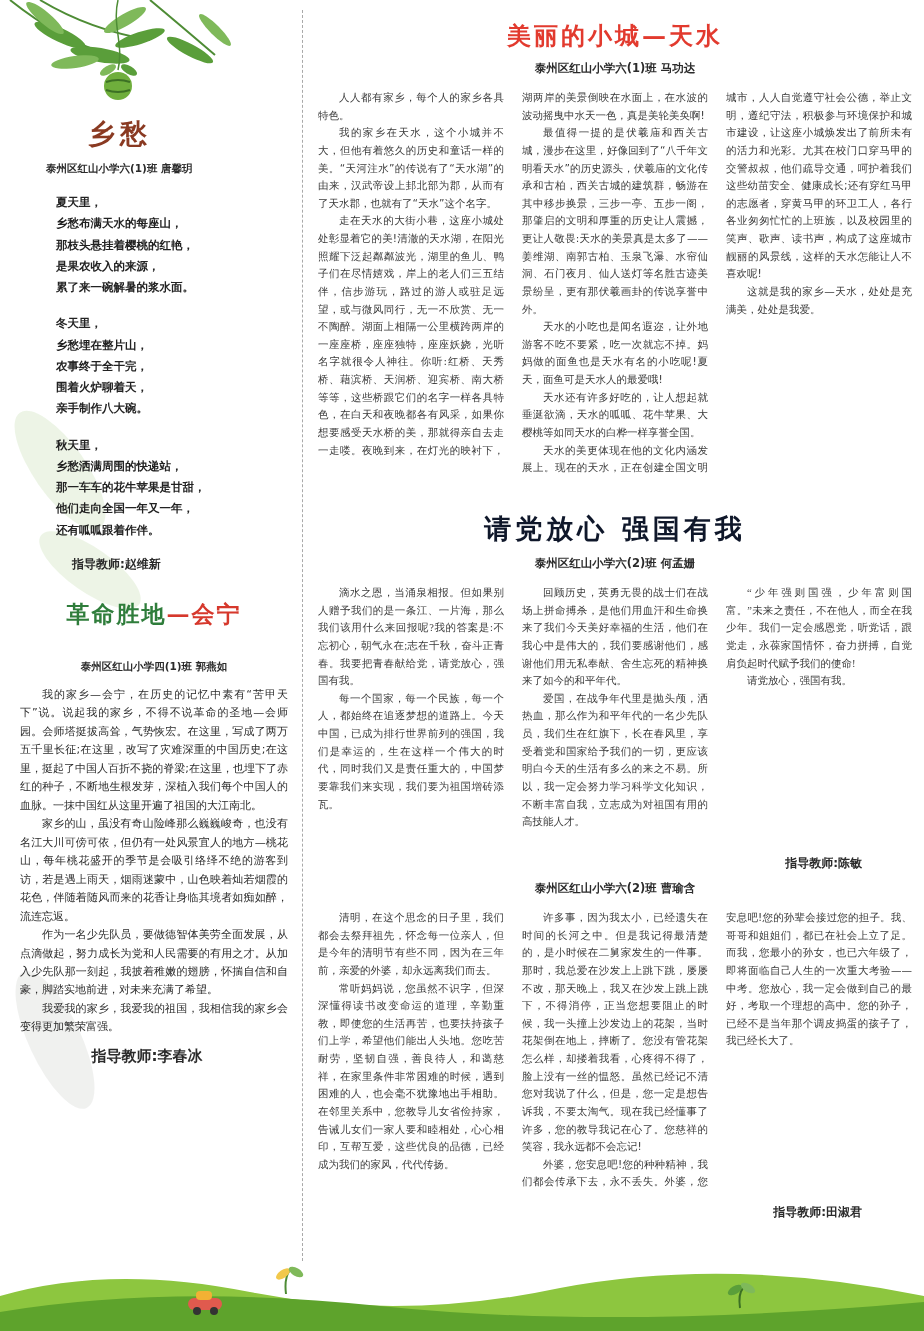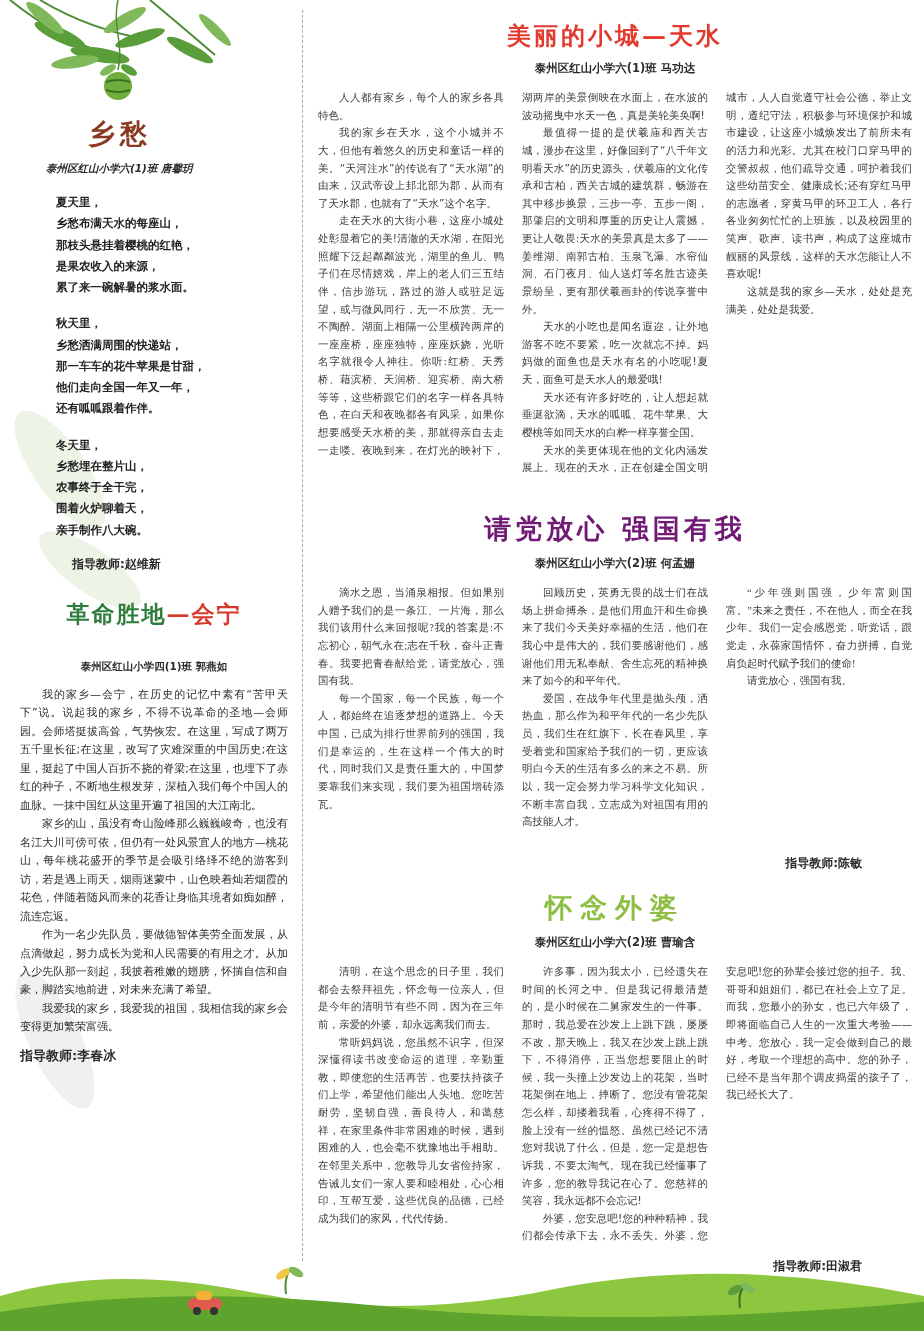--- a/index.html
+++ b/index.html
@@ -17,43 +17,43 @@
   
   .divider { position:absolute; left:302px; top:10px; bottom:70px;
              border-left:1px dashed #a9a9a9; }
 
   
   .left { position:absolute; left:20px; top:8px; width:268px; }
   .poem-head { position:relative; padding-top:108px; }
   .poem-title { font-family:"DejaVu Serif","Liberation Serif",serif;
                 font-size:27px; font-weight:bold; color:#8a3a22;
                 letter-spacing:5px; margin-left:68px; }
-  .poem-author { font-size:10.5px; font-weight:bold; margin:10px 0 16px 26px;font-style:italic; }
+  .poem-author { font-size:10.5px; font-weight:bold; margin:10px 0 16px 26px; }
   .stanzas { padding-left:36px; }
   .stanza { white-space:pre-line; font-size:11.5px; font-weight:600;
             line-height:1.85; margin-bottom:15px; color:#222; }
   .poem-teacher { font-weight:bold; font-size:12px; margin:14px 0 26px 52px; }
 
   .left-essay-title { text-align:center; font-family:"DejaVu Serif","Liberation Serif",serif;
                       font-size:23px; font-weight:bold; letter-spacing:2px; margin-bottom:30px; }
   .t-green { color:#2f7d3b; }
   .t-red   { color:#d6382c; }
   .left-essay-author { text-align:center; font-size:10.5px; font-weight:bold; margin-bottom:12px; }
   .left-essay-body { font-size:11px; line-height:1.68; text-align:justify; overflow:hidden; }
   .left-essay-body .para { text-indent:2em; }
-  .left-essay-teacher { font-weight:bold; font-size:13px; text-align:left;
+  .left-essay-teacher { font-weight:bold; font-size:15px; text-align:center;
                         padding-right:14px; margin-top:10px; }
 
   
   .main { position:absolute; left:318px; top:0; width:594px; }
   .article { margin-bottom:6px; }
   .a-title { text-align:center; font-family:"DejaVu Serif","Liberation Serif",serif;
              font-weight:bold; }
   .a1 .a-title { color:#e23a2e; font-size:24px; letter-spacing:3px; padding-top:20px; }
-  .a2 .a-title { color:#701a75; font-size:27px; letter-spacing:4px; padding-top:12px;text-align:center; }
+  .a2 .a-title { color:#0f172a; font-size:27px; letter-spacing:4px; padding-top:12px;text-align:center; }
   .a3 .a-title { color:#8cbf44; font-size:27px; letter-spacing:8px; padding-top:12px; }
   .a-author { text-align:center; font-size:11.5px; font-weight:bold; margin:9px 0 13px; }
   .a-body { column-gap:18px; column-count:3; column-fill:auto;
             font-size:10.5px; line-height:1.68; text-align:justify;
             color:#3a3a3a; overflow:hidden; }
   .a-body .para { text-indent:2em; }
   .a1 .a-body { height:404px; }
   .a2 .a-body { height:262px;font-family:Liberation Serif, serif; }
   .a3 .a-body { height:286px; }
   .a-teacher { font-weight:bold; font-size:12px; text-align:right;
@@ -105,30 +105,30 @@
   <aside class="left">
     <div class="poem-head">
       <h2 class="poem-title">乡愁</h2>
       <div class="poem-author">泰州区红山小学六(1)班 唐馨玥</div>
       <div class="stanzas">
           <p class="stanza">夏天里，
 乡愁布满天水的每座山，
 那枝头悬挂着樱桃的红艳，
 是果农收入的来源，
 累了来一碗解暑的浆水面。</p>
+          <p class="stanza">冬天里，
+乡愁埋在整片山，
+农事终于全干完，
+围着火炉聊着天，
+亲手制作八大碗。</p>
           <p class="stanza">秋天里，
 乡愁洒满周围的快递站，
 那一车车的花牛苹果是甘甜，
 他们走向全国一年又一年，
 还有呱呱跟着作伴。</p>
-          <p class="stanza">冬天里，
-乡愁埋在整片山，
-农事终于全干完，
-围着火炉聊着天，
-亲手制作八大碗。</p>
         </div>
       <div class="poem-teacher">指导教师:赵维新</div>
     </div>
 
     <section>
       <h2 class="left-essay-title"><span class="t-green">革命胜地</span><span class="t-red">—会宁</span></h2>
       <div class="left-essay-author">泰州区红山小学四(1)班 郭燕如</div>
       <div class="left-essay-body">
           <p class="para">我的家乡—会宁，在历史的记忆中素有“苦甲天下”说。说起我的家乡，不得不说革命的圣地—会师园。会师塔挺拔高耸，气势恢宏。在这里，写成了两万五千里长征;在这里，改写了灾难深重的中国历史;在这里，挺起了中国人百折不挠的脊梁;在这里，也埋下了赤红的种子，不断地生根发芽，深植入我们每个中国人的血脉。一抹中国红从这里开遍了祖国的大江南北。</p>
           <p class="para">家乡的山，虽没有奇山险峰那么巍巍峻奇，也没有名江大川可傍可依，但仍有一处风景宜人的地方—桃花山，每年桃花盛开的季节是会吸引络绎不绝的游客到访，若是遇上雨天，烟雨迷蒙中，山色映着灿若烟霞的花色，伴随着随风而来的花香让身临其境者如痴如醉，流连忘返。</p>
@@ -164,21 +164,20 @@
           <p class="para">每一个国家，每一个民族，每一个人，都始终在追逐梦想的道路上。今天中国，已成为排行世界前列的强国，我们是幸运的，生在这样一个伟大的时代，同时我们又是责任重大的，中国梦要靠我们来实现，我们要为祖国增砖添瓦。</p>
           <p class="para">回顾历史，英勇无畏的战士们在战场上拼命搏杀，是他们用血汗和生命换来了我们今天美好幸福的生活，他们在我心中是伟大的，我们要感谢他们，感谢他们用无私奉献、舍生忘死的精神换来了如今的和平年代。</p>
           <p class="para">爱国，在战争年代里是抛头颅，洒热血，那么作为和平年代的一名少先队员，我们生在红旗下，长在春风里，享受着党和国家给予我们的一切，更应该明白今天的生活有多么的来之不易。所以，我一定会努力学习科学文化知识，不断丰富自我，立志成为对祖国有用的高技能人才。</p>
           <p class="para">“少年强则国强，少年富则国富。”未来之责任，不在他人，而全在我少年。我们一定会感恩党，听党话，跟党走，永葆家国情怀，奋力拼搏，自觉肩负起时代赋予我们的使命!</p>
           <p class="para">请党放心，强国有我。</p>
         </div>
       <div class="a-teacher">指导教师:陈敏</div>
     </article>
 
     <article class="article a3">
-      <h1 class="a-title">怀念外婆</h1>
       <div class="a-author">泰州区红山小学六(2)班 曹瑜含</div>
       <div class="a-body">
           <p class="para">清明，在这个思念的日子里，我们都会去祭拜祖先，怀念每一位亲人，但是今年的清明节有些不同，因为在三年前，亲爱的外婆，却永远离我们而去。</p>
           <p class="para">常听妈妈说，您虽然不识字，但深深懂得读书改变命运的道理，辛勤重教，即使您的生活再苦，也要扶持孩子们上学，希望他们能出人头地。您吃苦耐劳，坚韧自强，善良待人，和蔼慈祥，在家里条件非常困难的时候，遇到困难的人，也会毫不犹豫地出手相助。在邻里关系中，您教导儿女省俭持家，告诫儿女们一家人要和睦相处，心心相印，互帮互爱，这些优良的品德，已经成为我们的家风，代代传扬。</p>
           <p class="para">许多事，因为我太小，已经遗失在时间的长河之中。但是我记得最清楚的，是小时候在二舅家发生的一件事。那时，我总爱在沙发上上跳下跳，屡屡不改，那天晚上，我又在沙发上跳上跳下，不得消停，正当您想要阻止的时候，我一头撞上沙发边上的花架，当时花架倒在地上，摔断了。您没有管花架怎么样，却搂着我看，心疼得不得了，脸上没有一丝的愠怒。虽然已经记不清您对我说了什么，但是，您一定是想告诉我，不要太淘气。现在我已经懂事了许多，您的教导我记在心了。您慈祥的笑容，我永远都不会忘记!</p>
           <p class="para">外婆，您安息吧!您的种种精神，我们都会传承下去，永不丢失。外婆，您安息吧!您的孙辈会接过您的担子。我、哥哥和姐姐们，都已在社会上立了足。而我，您最小的孙女，也已六年级了，即将面临自己人生的一次重大考验——中考。您放心，我一定会做到自己的最好，考取一个理想的高中。您的孙子，已经不是当年那个调皮捣蛋的孩子了，我已经长大了。</p>
         </div>
       <div class="a-teacher">指导教师:田淑君</div>
     </article>
 

